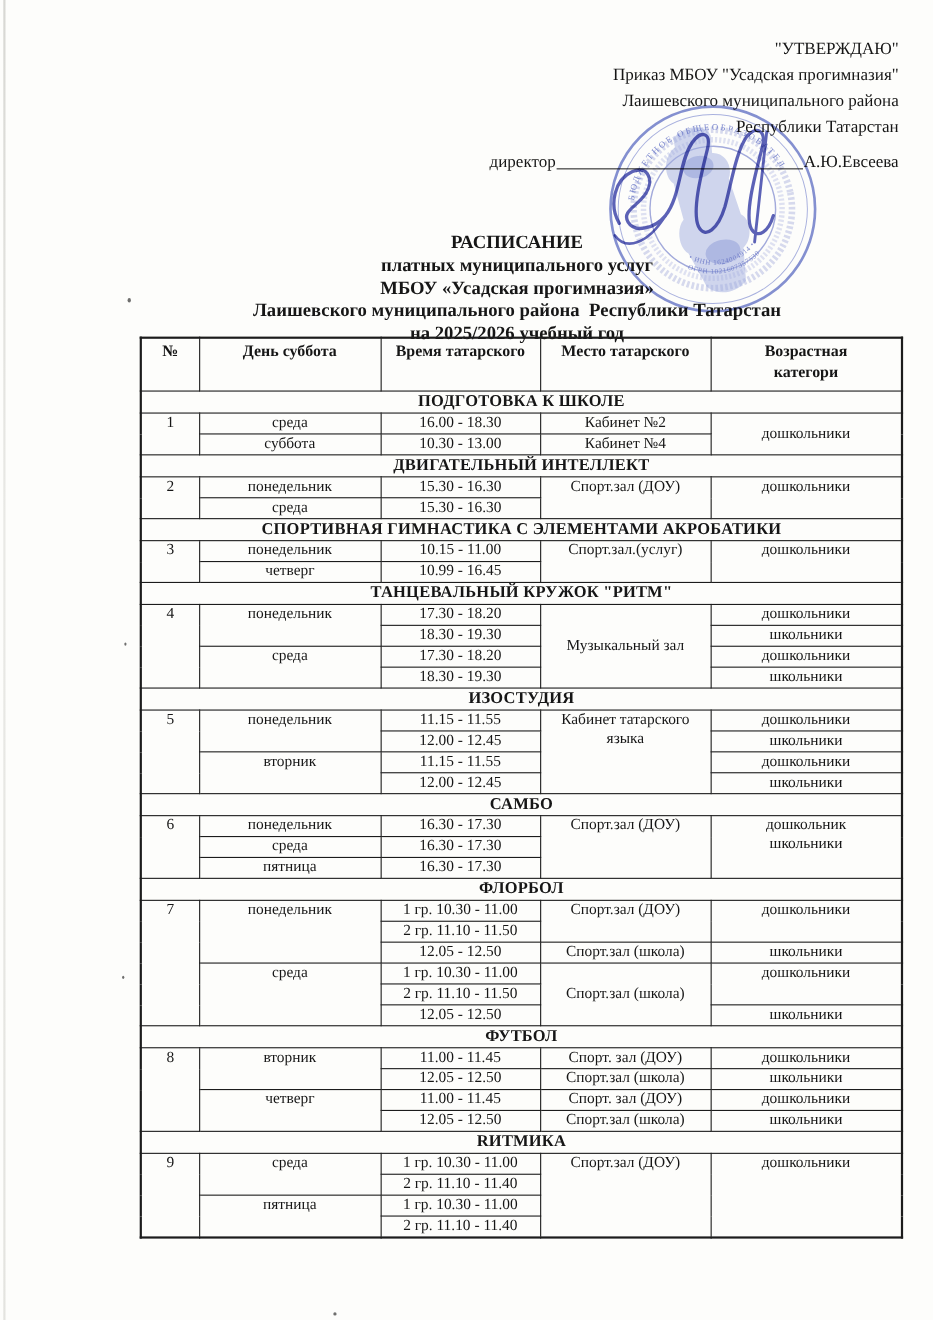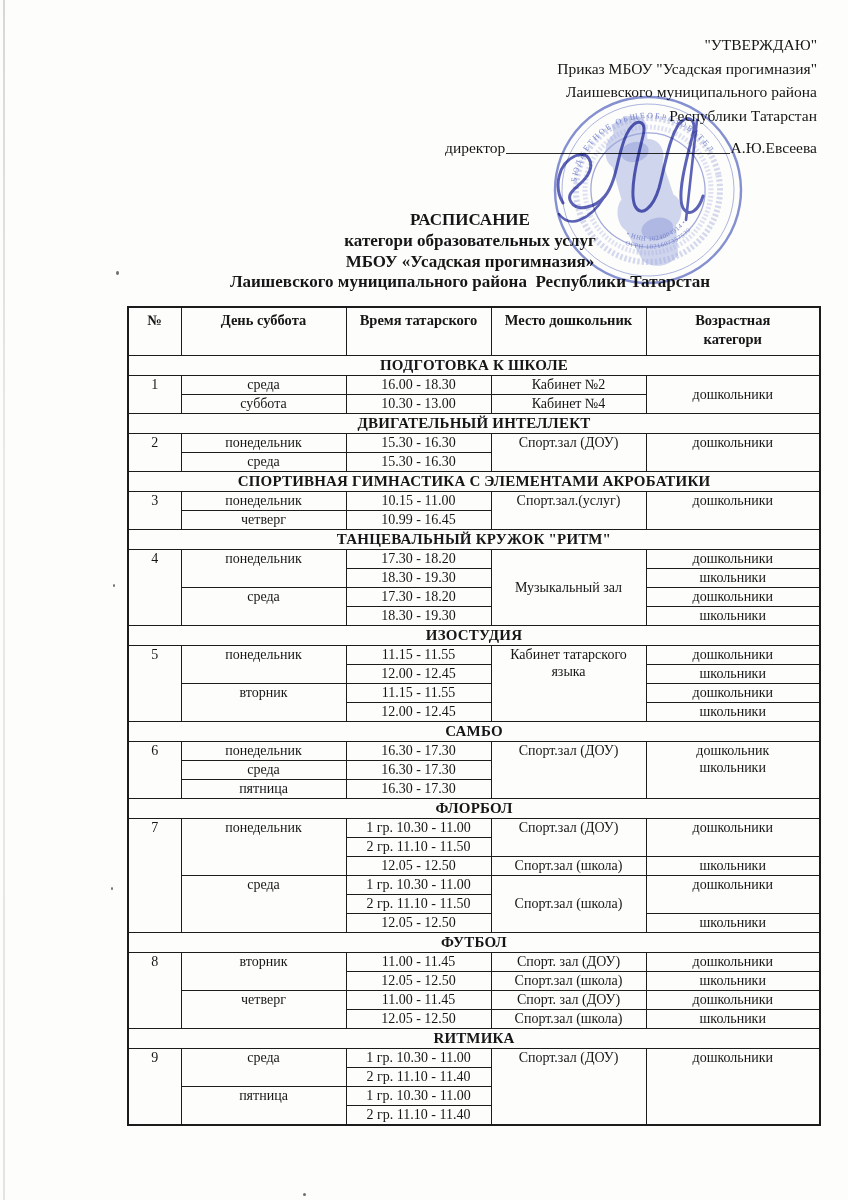--- a/index.html
+++ b/index.html
@@ -59,23 +59,24 @@
     <div>Республики Татарстан</div>
     <div class="director-row">
       <span>директор</span>
       <span class="sig-line"></span>
       <span>А.Ю.Евсеева</span>
     </div>
   </div>
 
   <div class="title-block">
     <div>РАСПИСАНИЕ</div>
-    <div>категори образовательных услуг</div>
+    <div>платных муниципального услуг</div>
     <div>МБОУ «Усадская прогимназия»</div>
     <div class="title-line-wide">Лаишевского муниципального района  Республики Татарстан</div>
+    <div>на 2025/2026 учебный год</div>
   </div>
 
   <svg class="stamp" width="200" height="200" viewBox="0 0 200 200">
     <g transform="rotate(-12 100 100)" fill="none">
       <circle cx="100" cy="100" r="93" stroke="#5161c2" stroke-width="2.4" opacity="0.8"></circle>
       <circle cx="100" cy="100" r="86" stroke="#5161c2" stroke-width="0.9" opacity="0.55"></circle>
       <circle cx="100" cy="100" r="57" stroke="#5161c2" stroke-width="1.3" opacity="0.6"></circle>
 
       <circle cx="100" cy="100" r="72" stroke="#5161c2" stroke-width="6" stroke-dasharray="2.4 2" opacity="0.26"></circle>
       <circle cx="100" cy="100" r="63" stroke="#5161c2" stroke-width="5" stroke-dasharray="2 1.8" opacity="0.2"></circle>
@@ -115,21 +116,21 @@
           <col style="width:165px">
           <col style="width:145px">
           <col style="width:155px">
           <col style="width:174px">
       </colgroup>
       <thead>
         <tr>
           <th>№</th>
           <th>День суббота</th>
           <th>Время татарского</th>
-          <th>Место дошкольник</th>
+          <th>Место татарского</th>
           <th>Возрастная
 категори</th>
         </tr>
       </thead>
       <tbody>
           <tr>
             <td colspan="5" class="section">ПОДГОТОВКА К ШКОЛЕ</td>
           </tr>
           <tr>
             <td rowspan="2">1</td>

